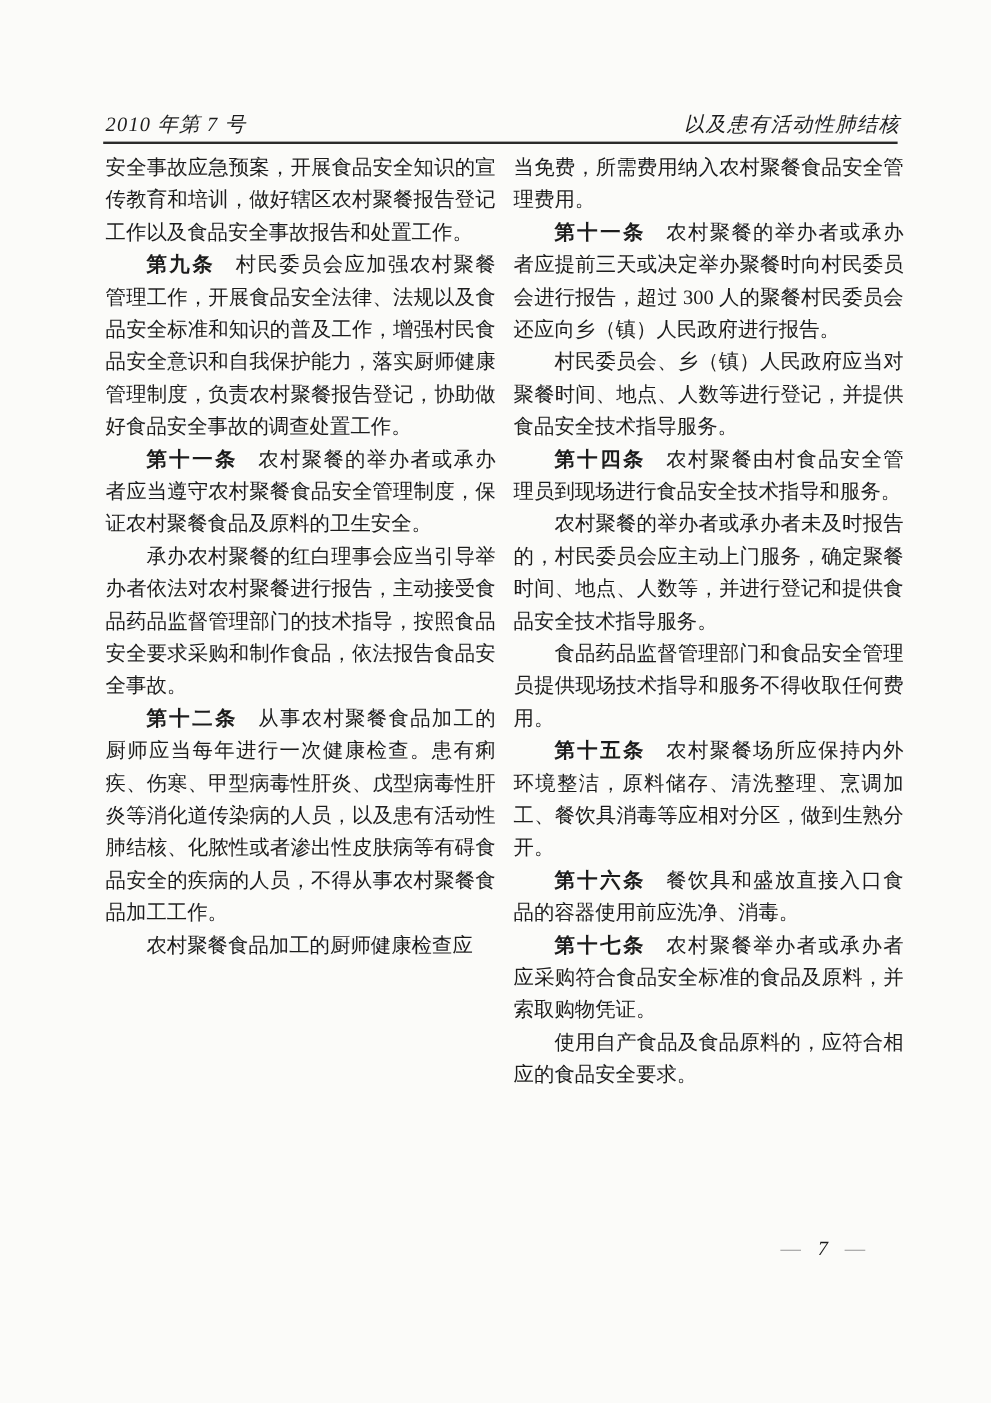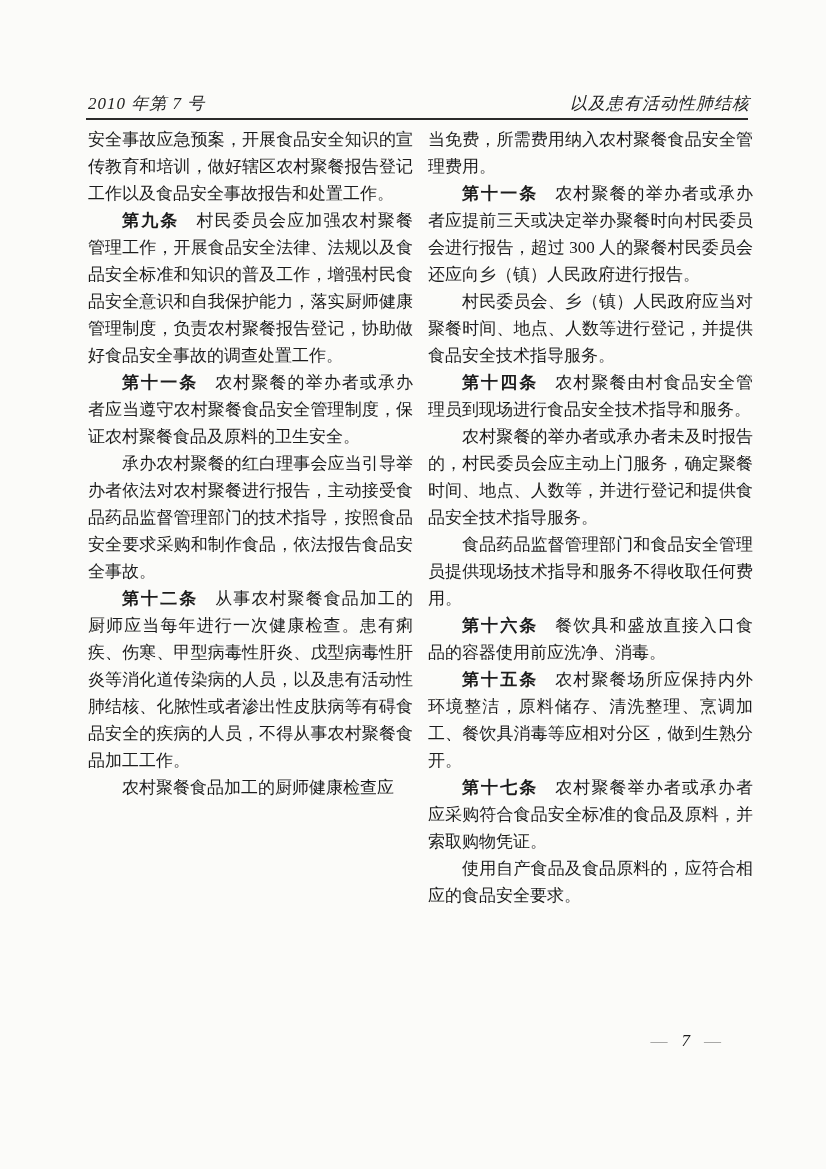--- a/index.html
+++ b/index.html
@@ -89,22 +89,22 @@
         <p class="para"><span class="term">第十二条</span><span>从事农村聚餐食品加工的厨师应当每年进行一次健康检查。患有痢疾、伤寒、甲型病毒性肝炎、戊型病毒性肝炎等消化道传染病的人员，以及患有活动性肺结核、化脓性或者渗出性皮肤病等有碍食品安全的疾病的人员，不得从事农村聚餐食品加工工作。</span></p>
         <p class="para"><span>农村聚餐食品加工的厨师健康检查应</span></p>
       </div>
     <div class="column" id="col1">
         <p class="para cont"><span>当免费，所需费用纳入农村聚餐食品安全管理费用。</span></p>
         <p class="para"><span class="term">第十一条</span><span>农村聚餐的举办者或承办者应提前三天或决定举办聚餐时向村民委员会进行报告，超过 300 人的聚餐村民委员会还应向乡（镇）人民政府进行报告。</span></p>
         <p class="para"><span>村民委员会、乡（镇）人民政府应当对聚餐时间、地点、人数等进行登记，并提供食品安全技术指导服务。</span></p>
         <p class="para"><span class="term">第十四条</span><span>农村聚餐由村食品安全管理员到现场进行食品安全技术指导和服务。</span></p>
         <p class="para"><span>农村聚餐的举办者或承办者未及时报告的，村民委员会应主动上门服务，确定聚餐时间、地点、人数等，并进行登记和提供食品安全技术指导服务。</span></p>
         <p class="para"><span>食品药品监督管理部门和食品安全管理员提供现场技术指导和服务不得收取任何费用。</span></p>
+        <p class="para"><span class="term">第十五条</span><span>农村聚餐场所应保持内外环境整洁，原料储存、清洗整理、烹调加工、餐饮具消毒等应相对分区，做到生熟分开。</span></p>
         <p class="para"><span class="term">第十六条</span><span>餐饮具和盛放直接入口食品的容器使用前应洗净、消毒。</span></p>
-        <p class="para"><span class="term">第十五条</span><span>农村聚餐场所应保持内外环境整洁，原料储存、清洗整理、烹调加工、餐饮具消毒等应相对分区，做到生熟分开。</span></p>
         <p class="para"><span class="term">第十七条</span><span>农村聚餐举办者或承办者应采购符合食品安全标准的食品及原料，并索取购物凭证。</span></p>
         <p class="para"><span>使用自产食品及食品原料的，应符合相应的食品安全要求。</span></p>
       </div>
   </div>
 
   <div class="pagenum">
     <span class="dash">—</span><span class="num">7</span><span class="dash">—</span>
   </div>
 
 </div>

